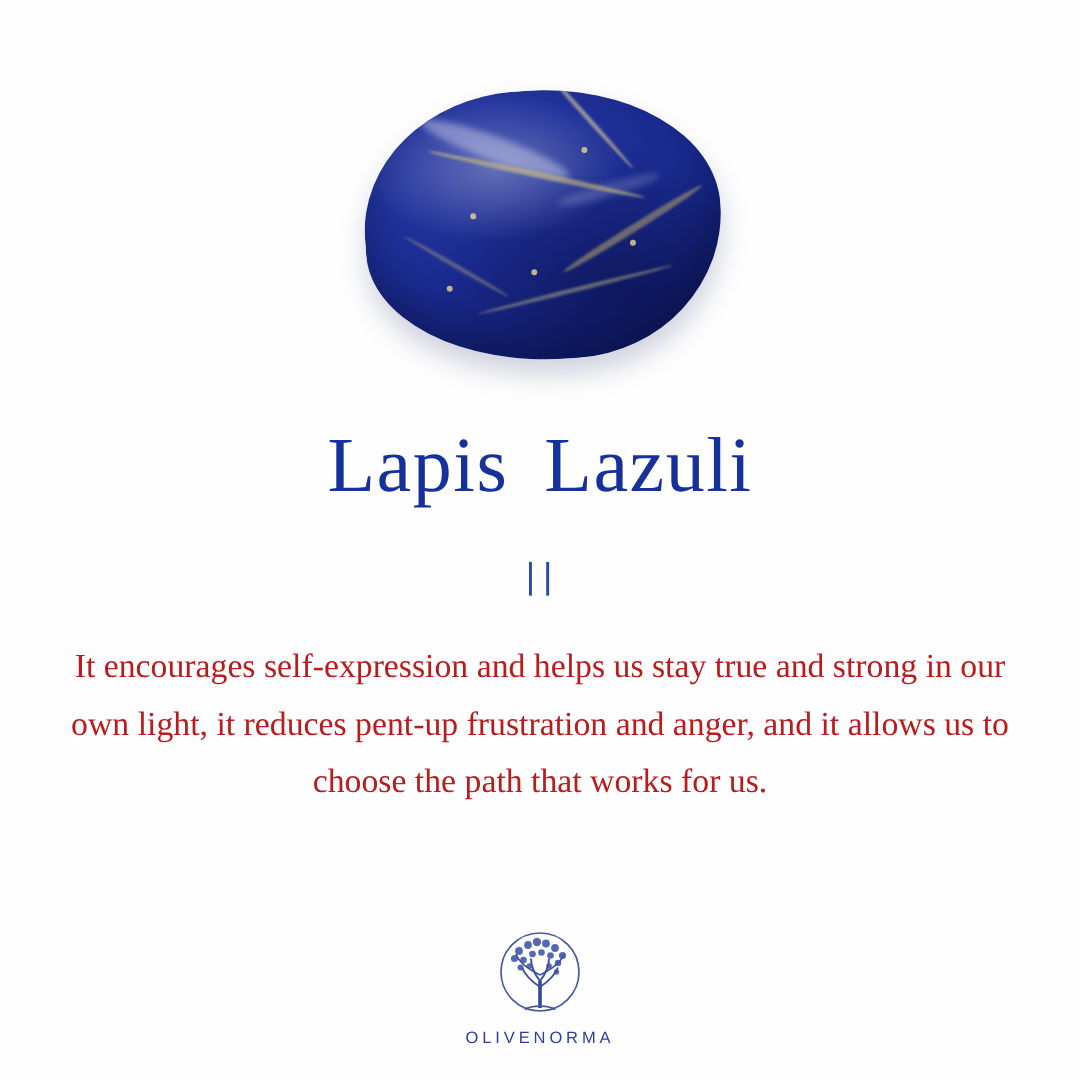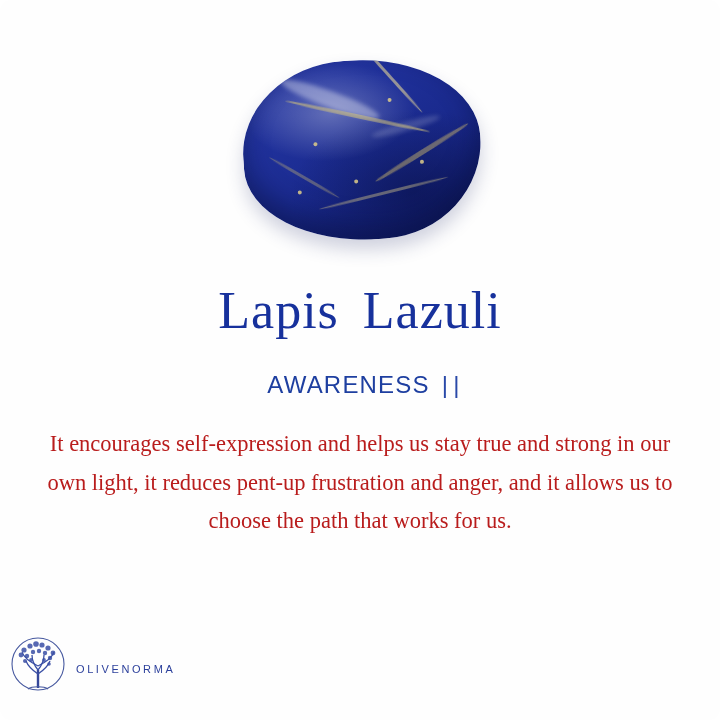--- a/index.html
+++ b/index.html
@@ -108,21 +108,21 @@
     color: #b91c1c;
   }
 
   
   .logo-wrap {
     position: absolute;
     left: 0;
     right: 0;
     bottom: 22px;
     display: flex;
-    flex-direction: row;
+    flex-direction: column;
     align-items: center;
   }
   .logo-mark { width: 76px; height: 62px; }
   .logo-text {
     margin-top: 4px;
     font-family: "Liberation Sans", sans-serif;
     font-size: 11px;
     letter-spacing: 2.6px;
     color: #2b3f9b;
   }
@@ -145,21 +145,20 @@
       <div class="speck" style="left:62%; top:22%;"></div>
       <div class="speck" style="left:74%; top:58%;"></div>
       <div class="speck" style="left:46%; top:66%;"></div>
       <div class="speck" style="left:22%; top:70%;"></div>
     </div>
   </div>
 
   <h1 class="title">Lapis  Lazuli</h1>
 
   <div class="subtitle">
-    <span class="word">AWARENESS</span>
     <span class="sep">|</span>
     <span class="sep">|</span>
   </div>
 
   <p class="desc">It encourages self-expression and helps us stay true and strong in our own light, it reduces pent-up frustration and anger, and it allows us to choose the path that works for us.</p>
 
   <div class="logo-wrap">
     <svg class="logo-mark" viewBox="0 0 76 62">
       <circle cx="38" cy="28" r="26" fill="none" stroke="#46589f" stroke-width="1.1"></circle>
       <path d="M38 52 L38 34" stroke="#35479a" stroke-width="2.4" fill="none"></path>

